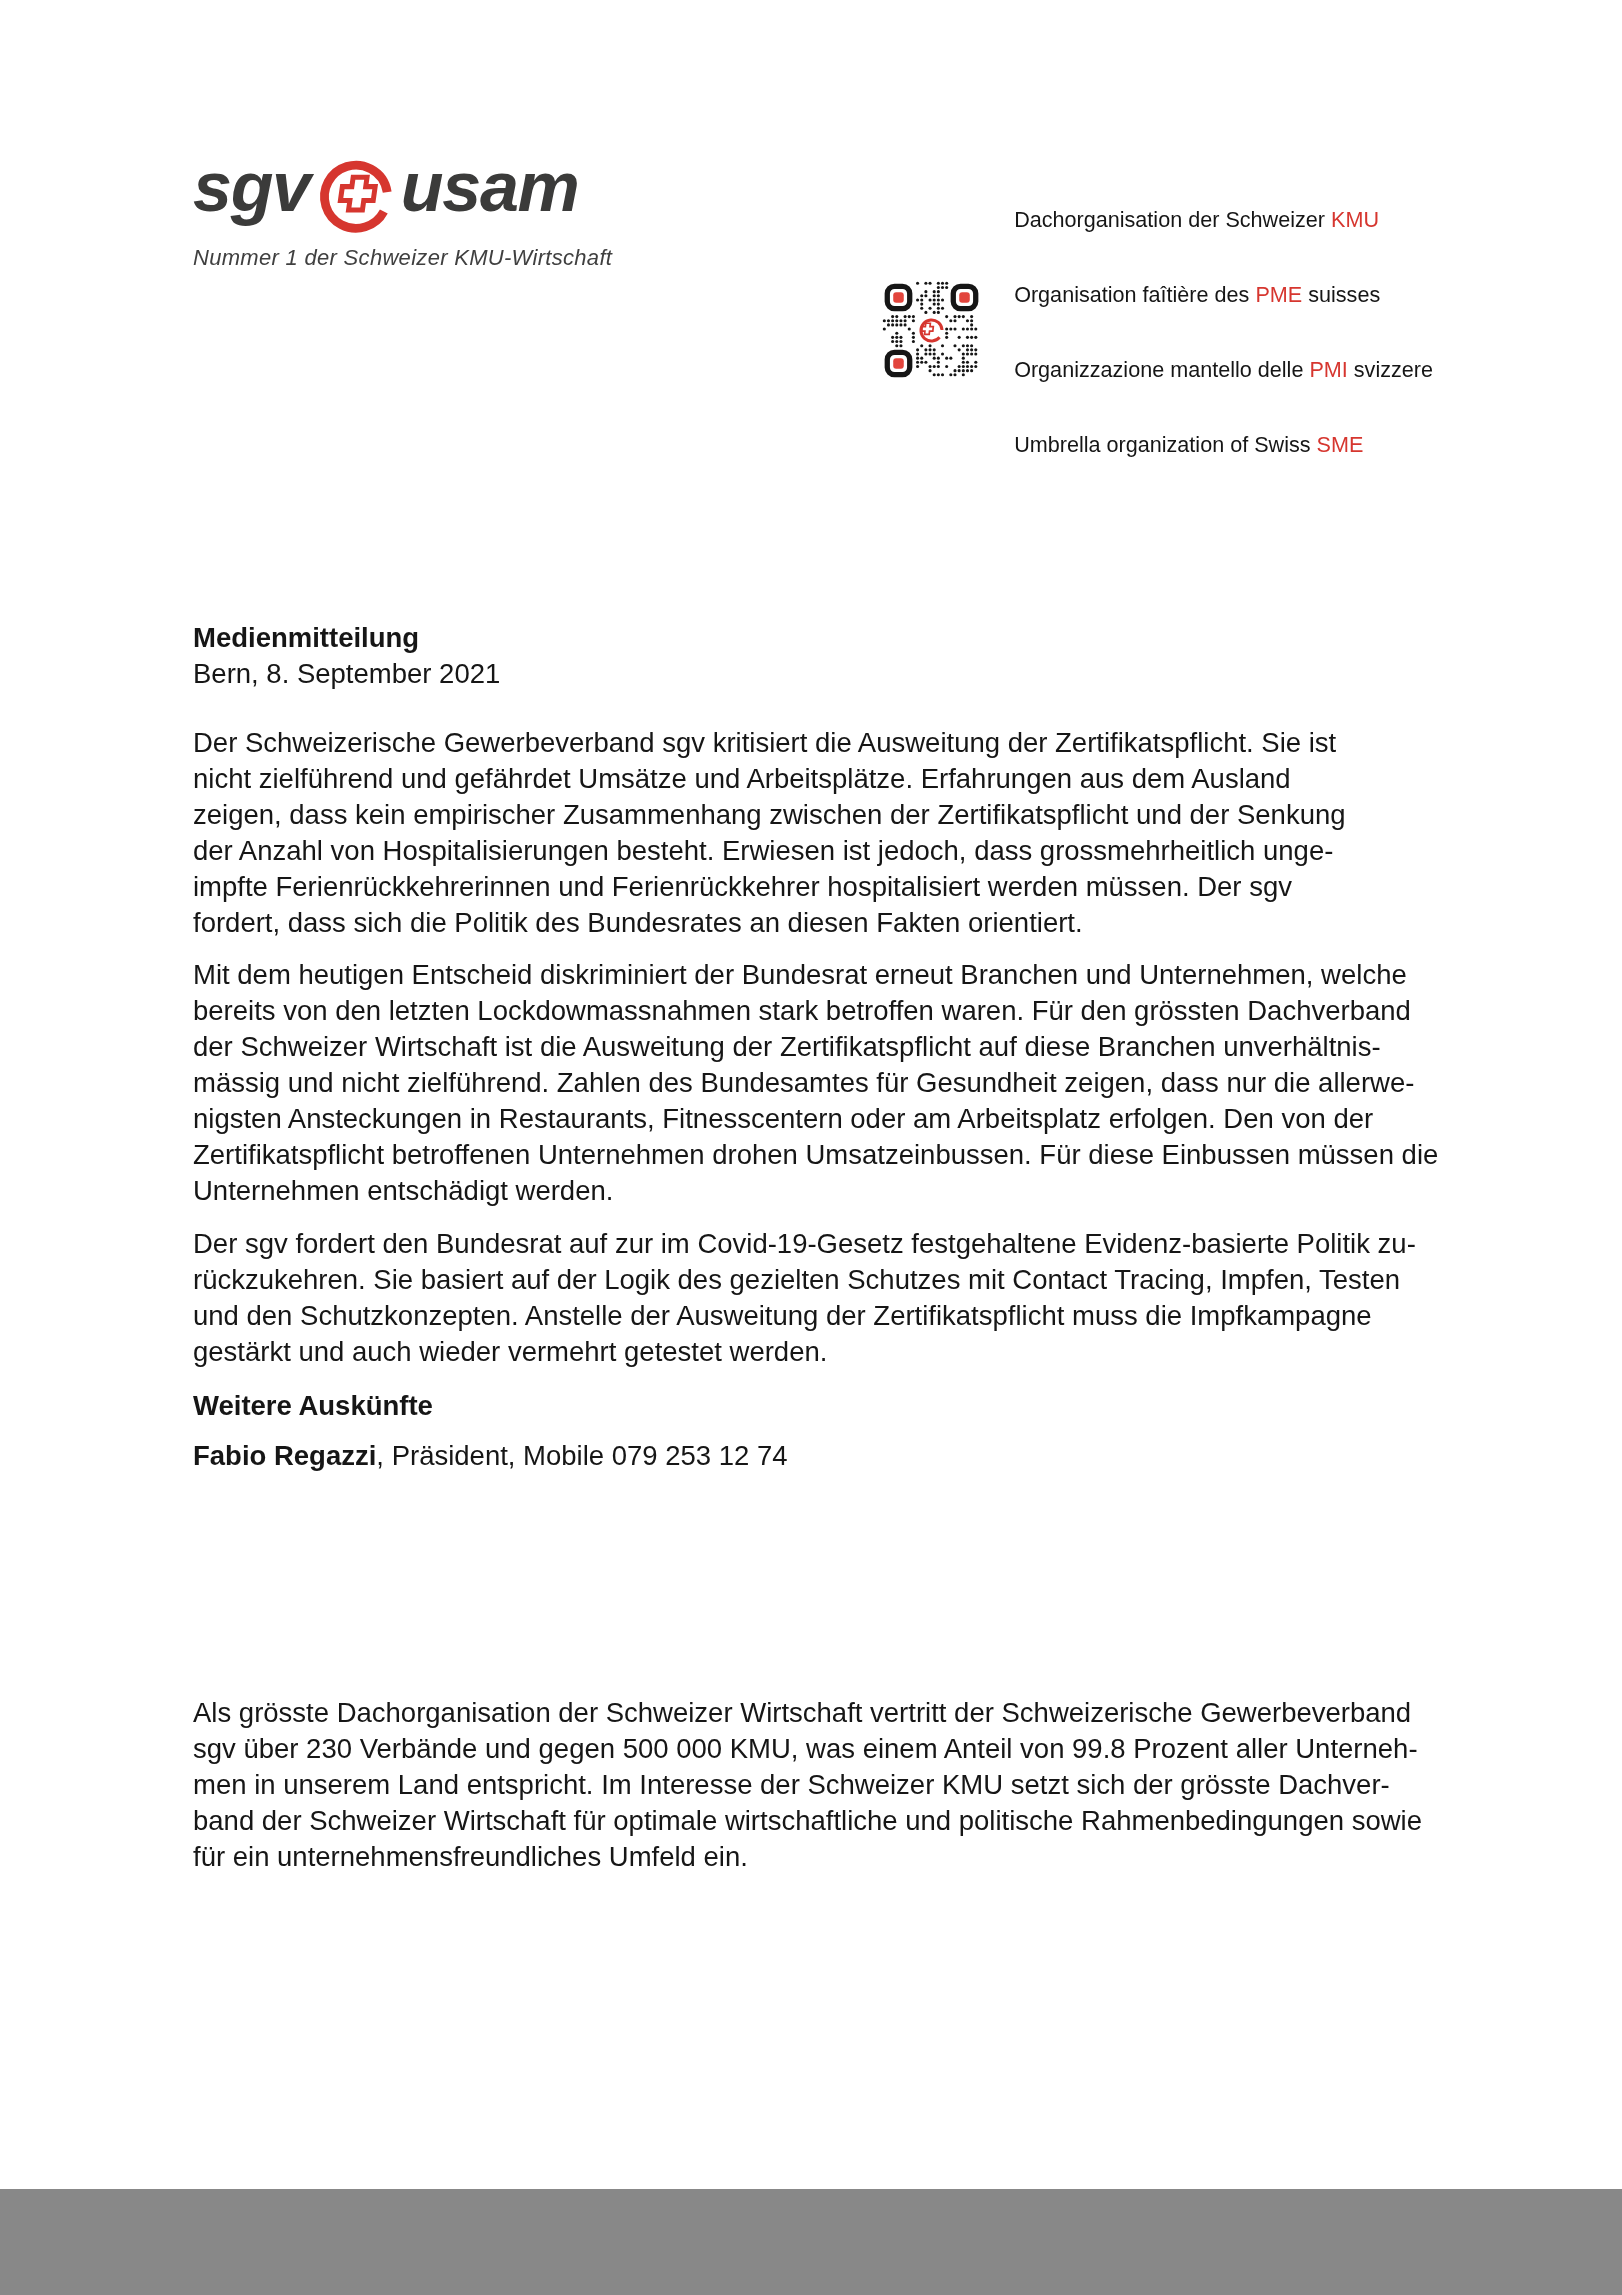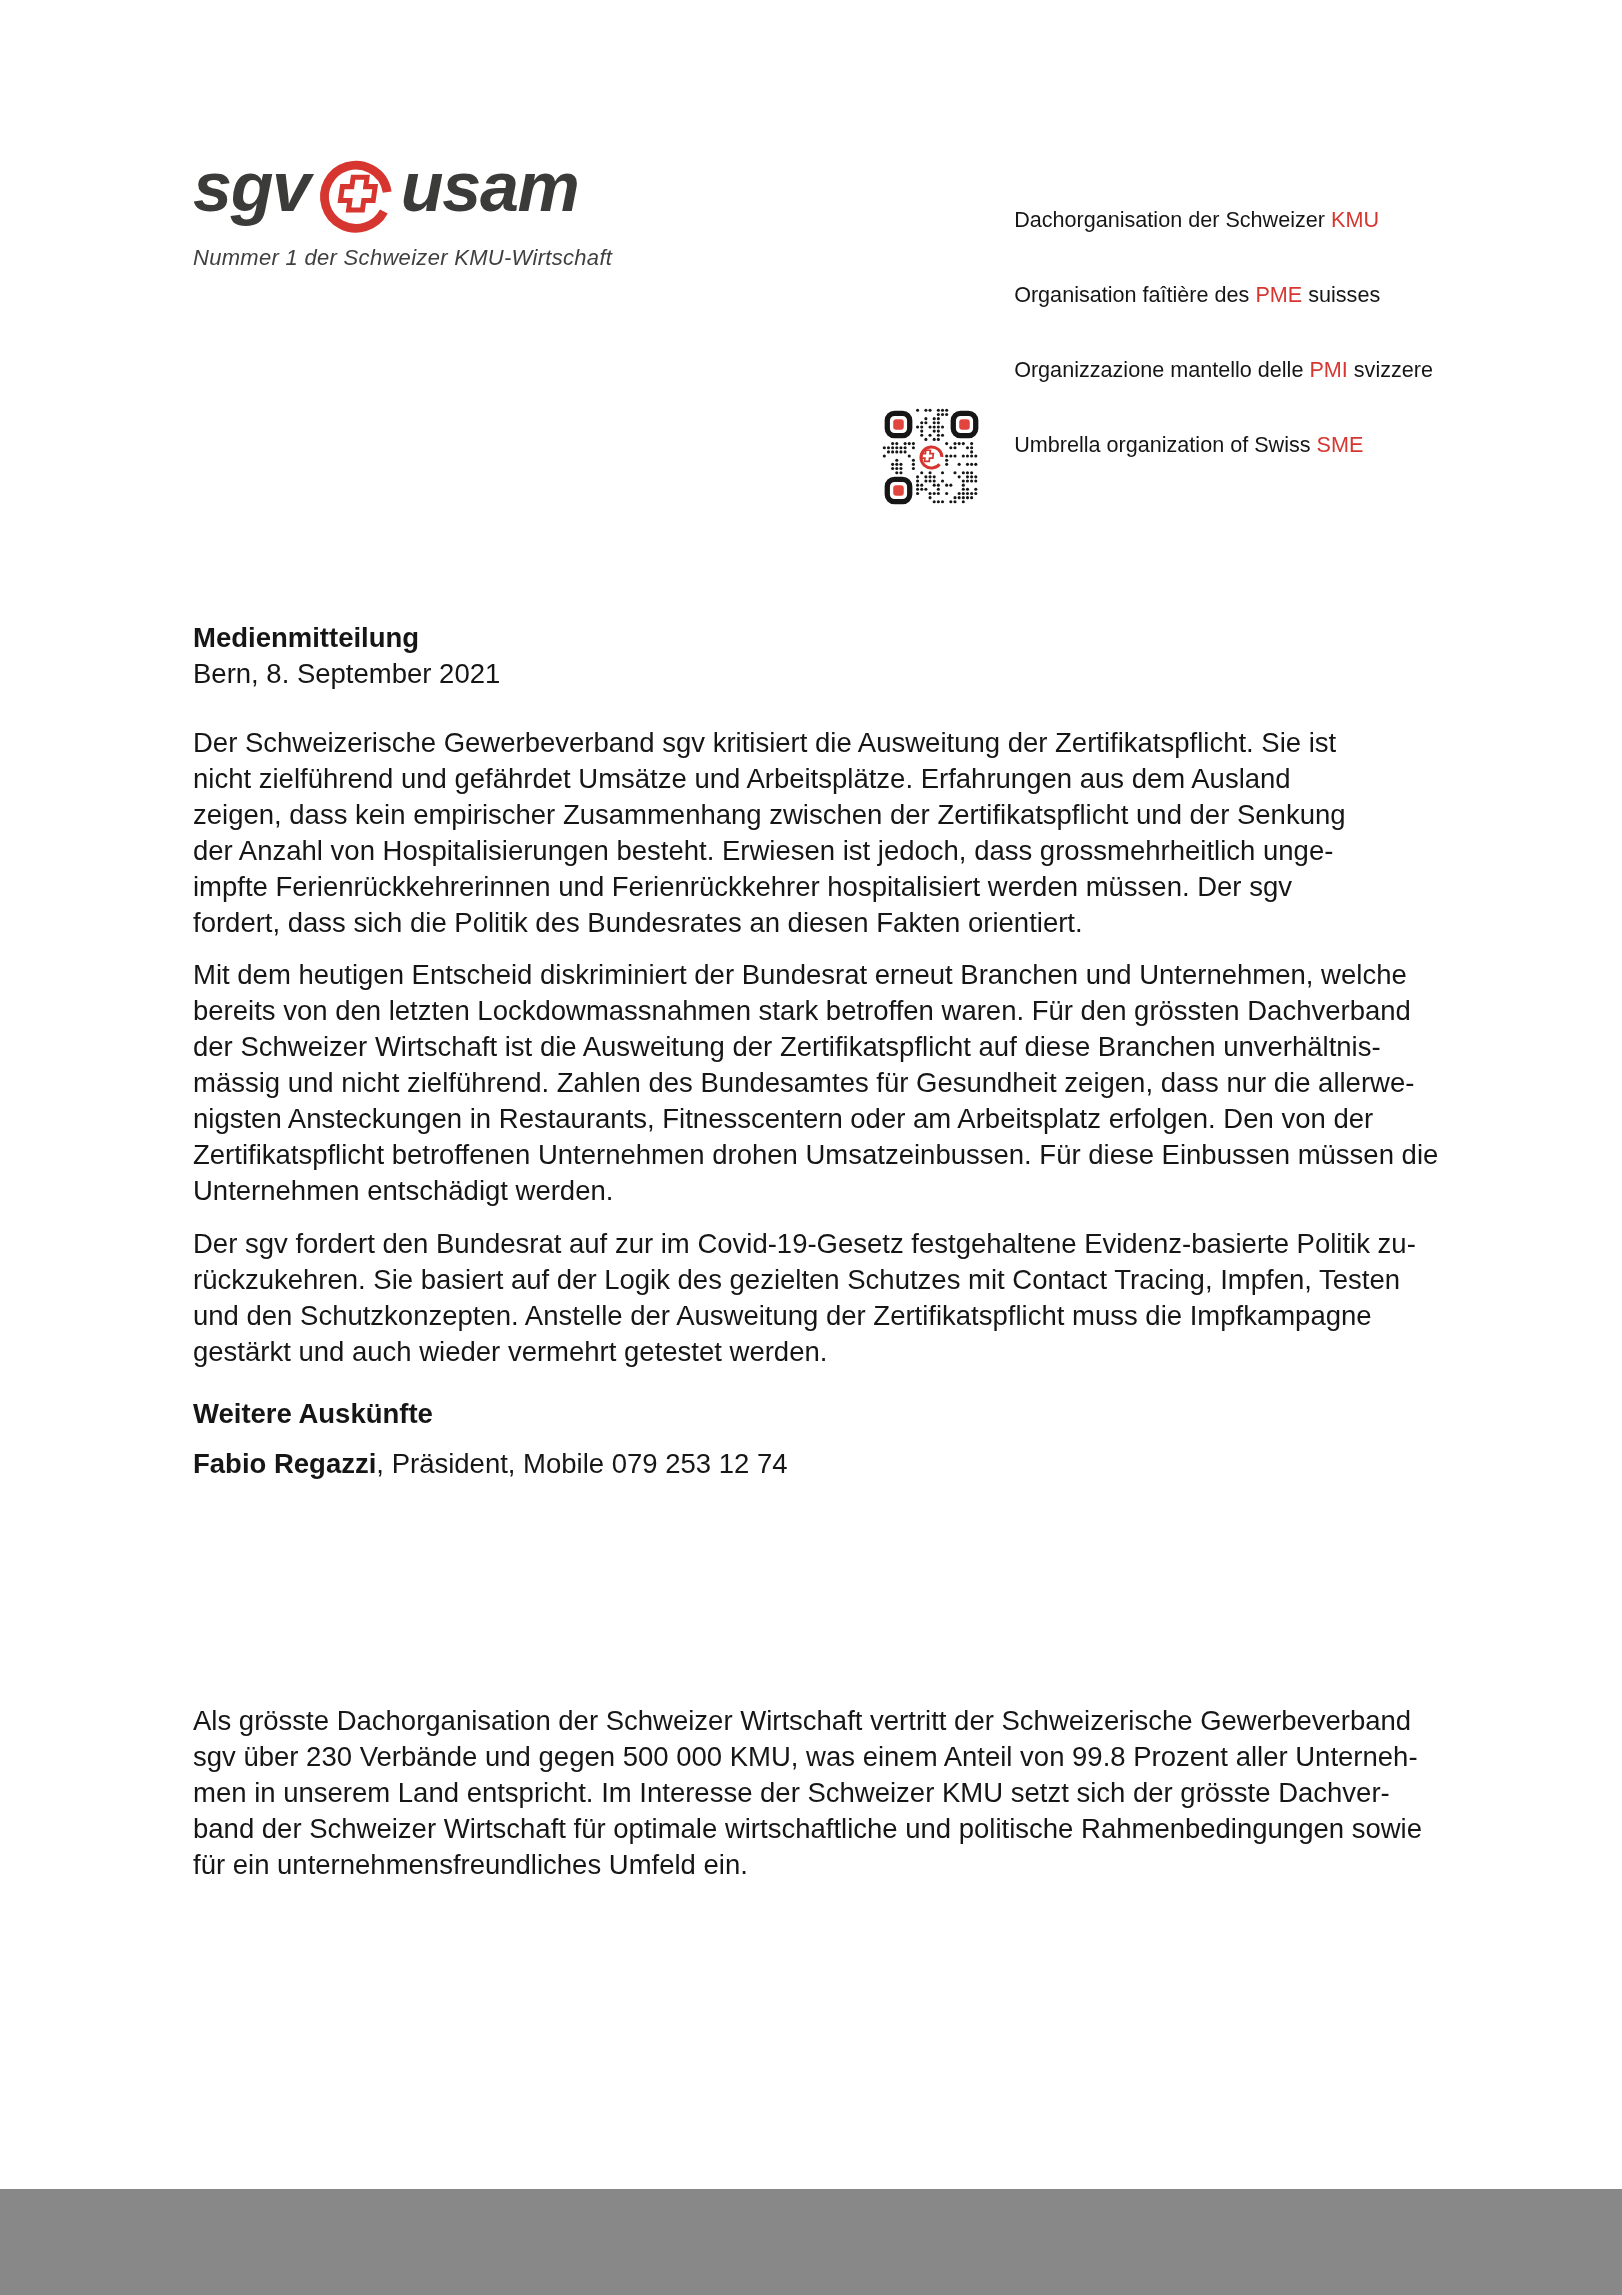--- a/index.html
+++ b/index.html
@@ -16,31 +16,31 @@
   }
   
   .masthead{display:flex;justify-content:space-between;align-items:flex-start;}
   .logo-line{display:flex;align-items:flex-start;}
   .logo-text{
     font-size:70px;font-weight:bold;font-style:italic;
     color:#3b3b3a;line-height:77px;letter-spacing:-1.3px;white-space:pre;
   }
   .mark-svg{width:82px;height:82px;margin:7.9px 3.9px 0 5.2px;display:block;}
   .tagline{font-size:22px;font-style:italic;color:#404040;margin-top:6.5px;letter-spacing:0.3px;}
-  .org-block{display:flex;gap:33px;align-items:flex-end;margin-top:5.2px;}
+  .org-block{display:flex;gap:33px;align-items:center;margin-top:5.2px;}
   .qr-svg{width:99px;height:99px;display:block;}
   .org-lines{font-size:21.6px;line-height:25px;padding-top:2.6px;white-space:pre;}
   .red{color:#d6362f;}
   
   .meta{margin-top:113px;font-size:27.5px;line-height:36px;}
   .doc-type{font-weight:bold;}
   .title{font-size:33px;line-height:39px;font-weight:bold;margin:167px 0 0 0;}
   .lines{white-space:pre;font-size:27.5px;line-height:36px;margin:16.4px 0 0 0;}
   .lead{font-weight:normal;margin-top:33px;}
-  .subhead{font-size:27.5px;line-height:36px;font-weight:bold;margin:26px 0 0 0;}
+  .subhead{font-size:27.5px;line-height:36px;font-weight:bold;margin:18px 0 0 0;}
   .contacts{font-size:27.5px;line-height:36px;margin-top:14.4px;}
   .contact-name{font-weight:bold;}
   .boiler{margin-top:221px;}
 </style>
 </head>
 <body>
 
 <div class="page">
 
   <header class="masthead">

